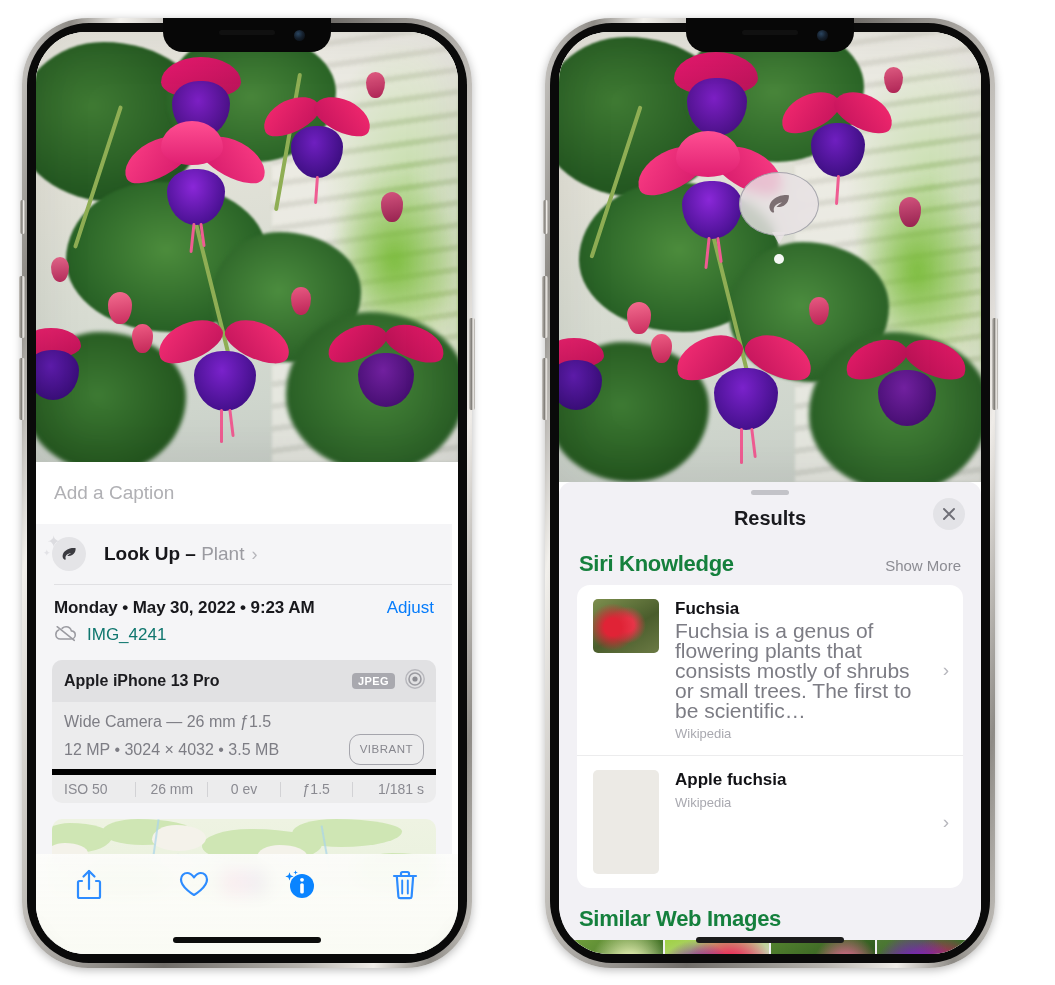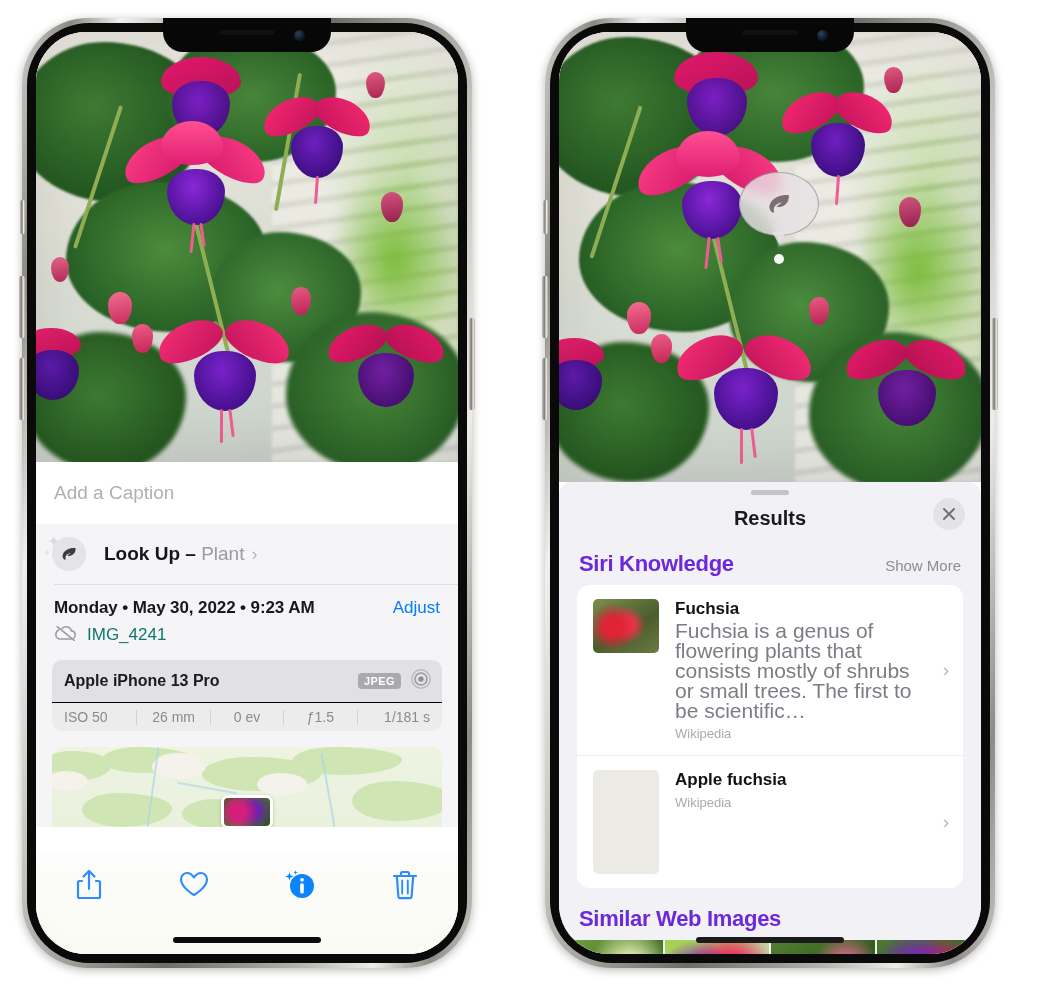--- a/index.html
+++ b/index.html
@@ -49,21 +49,21 @@
   .leafmass{position:absolute;border-radius:46% 54% 48% 52%/52% 46% 54% 48%;}
   .blossom{position:absolute;}
   .blossom .sepal{position:absolute;border-radius:50% 50% 50% 50%/60% 60% 40% 40%;}
   .blossom .corolla{position:absolute;border-radius:46% 46% 50% 50%/40% 40% 60% 60%;}
   .blossom .stamen{position:absolute;background:#ef5c92;border-radius:2px;}
   .bud{position:absolute;border-radius:50% 50% 46% 46%/40% 40% 60% 60%;}
   .stem{position:absolute;background:#8fae54;border-radius:3px;}
   .photo .vignette{position:absolute;inset:0;box-shadow:inset 0 0 60px rgba(0,0,0,.10);}
 
   
-  .sheet{position:absolute;left:0;right:0;bottom:0;background:#fff;}
+  .sheet{position:absolute;left:0;right:6px;bottom:0;background:#fff;}
   .caption{height:62px;display:flex;align-items:center;padding:0 18px;background:#fff;}
   .caption .ph{color:#b0b0b4;font-size:19px;}
   .info-body{background:#f5f5f7;}
   .lookup{display:flex;align-items:center;padding:13px 18px 13px 16px;position:relative;}
   .lookup .circ{width:34px;height:34px;border-radius:50%;background:#e4e4e7;display:flex;align-items:center;justify-content:center;flex:0 0 auto;}
   .spark{position:absolute;left:11px;top:10px;color:#dcdce0;font-size:16px;line-height:1;}
   .spark2{position:absolute;left:7px;top:25px;color:#e2e2e6;font-size:9px;line-height:1;}
   .lookup .lbl{margin-left:18px;font-size:19px;font-weight:bold;color:#16161a;}
   .lookup .lbl .sub{font-weight:normal;color:#9b9ba1;}
   .lookup .chev{margin-left:7px;color:#b6b6bb;font-size:18px;}
@@ -75,21 +75,21 @@
   .fileline .fn{font-size:17px;color:#0f766e;}
 
   .meta-card{margin:2px 16px 16px 16px;background:#ececed;border-radius:10px;overflow:hidden;}
   .meta-head{display:flex;align-items:center;justify-content:space-between;background:#e1e1e3;padding:8px 10px 8px 12px;}
   .meta-head .dev{font-size:16px;font-weight:bold;color:#1b1b1f;}
   .meta-head .rt{display:flex;align-items:center;gap:9px;}
   .badge-jpeg{background:#a9a9af;color:#fff;font-size:11px;font-weight:bold;letter-spacing:.4px;padding:2px 6px;border-radius:4px;}
   .meta-rows{padding:7px 12px 4px 12px;}
   .mrow{font-size:16px;color:#7d7d84;line-height:25px;display:flex;align-items:center;justify-content:space-between;}
   .pill{border:1px solid #a5a5ac;color:#87878e;border-radius:11px;font-size:11.5px;letter-spacing:.5px;padding:2px 10px;}
-  .meta-exif{display:flex;align-items:center;border-top:1px solid #000000;padding:6px 12px;font-size:14px;color:#8a8a91;}
+  .meta-exif{display:flex;align-items:center;border-top:6px solid #000000;padding:6px 12px;font-size:14px;color:#8a8a91;}
   .meta-exif div{flex:1;text-align:center;}
   .meta-exif div:first-child{text-align:left;}
   .meta-exif div:last-child{text-align:right;}
   .meta-exif .sep{flex:0 0 auto;width:1px;height:15px;background:#d2d2d5;text-align:initial;}
 
   .map{margin:14px 16px 0 16px;height:80px;border-radius:10px 10px 0 0;overflow:hidden;position:relative;
     background:linear-gradient(180deg,#eef3e2 0%,#e9f1dd 100%);}
   .mapblob{position:absolute;background:#cfe6b4;border-radius:40% 60% 55% 45%/50% 45% 55% 50%;}
   .mapwhite{position:absolute;background:#f4f2ea;border-radius:45% 55% 50% 50%/55% 50% 50% 45%;}
   .mapriver{position:absolute;background:#a9d4ea;}
@@ -104,21 +104,21 @@
   .toolbar .tb{flex:1;display:flex;justify-content:center;}
   .tb svg{display:block;}
 
   
   .results{position:absolute;left:0;right:0;bottom:0;background:#f2f1f5;border-radius:13px 13px 0 0;overflow:hidden;}
   .grabber{width:38px;height:5px;border-radius:3px;background:#c3c3c8;margin:8px auto 0 auto;}
   .res-head{position:relative;height:46px;display:flex;align-items:center;justify-content:center;}
   .res-head .t{font-size:20px;font-weight:bold;color:#1a1a1e;}
   .closebtn{position:absolute;right:16px;top:3px;width:32px;height:32px;border-radius:50%;background:#e3e3e7;display:flex;align-items:center;justify-content:center;}
   .sec-head{display:flex;align-items:baseline;justify-content:space-between;padding:10px 20px 8px 20px;}
-  .sec-head .h{font-size:22px;font-weight:bold;color:#6d28d9;letter-spacing:-.3px;}
+  .sec-head .h{font-size:22px;font-weight:bold;color:#15803d;letter-spacing:-.3px;}
   .sec-head .more{font-size:15px;color:#8c8c93;}
   .card{margin:0 18px;background:#fff;border-radius:13px;overflow:hidden;}
   .krow{display:flex;padding:14px 14px 14px 16px;position:relative;}
   .krow + .krow{border-top:1px solid #ececed;}
   .kthumb{flex:0 0 auto;width:66px;height:54px;border-radius:5px;overflow:hidden;background:#d9d7cf;}
   .kthumb.tall{height:104px;width:66px;background:#eceae5;}
   .ktext{flex:1;padding-left:16px;padding-right:16px;}
   .ktitle{font-size:17px;font-weight:bold;color:#121216;margin-bottom:2px;}
   .kdesc{font-size:21px;color:#7c7c84;line-height:20px;}
   .ksrc{font-size:13px;color:#a9a9b0;margin-top:5px;}
@@ -290,20 +290,29 @@
                 <span class="badge-jpeg">JPEG</span>
                 <span>
                   <svg width="22" height="22" viewBox="0 0 22 22" aria-hidden="true">
                     <circle cx="11" cy="11" r="9.2" fill="none" stroke="#b7b7bc" stroke-width="1.4"></circle>
                     <circle cx="11" cy="11" r="6" fill="none" stroke="#9b9ba1" stroke-width="1.6"></circle>
                     <circle cx="11" cy="11" r="2.6" fill="#8c8c92"></circle>
                   </svg>
                 </span>
               </span>
             </div>
+            <div class="meta-rows">
+              <div class="mrow">
+                <span>Wide Camera — 26 mm ƒ1.5</span>
+              </div>
+              <div class="mrow">
+                <span>12 MP • 3024 × 4032 • 3.5 MB</span>
+                <span class="pill">VIBRANT</span>
+              </div>
+            </div>
             <div class="meta-exif">
               <div>ISO 50</div>
               <div class="sep"></div>
               <div>26 mm</div>
               <div class="sep"></div>
               <div>0 ev</div>
               <div class="sep"></div>
               <div>ƒ1.5</div>
               <div class="sep"></div>
               <div>1/181 s</div>

